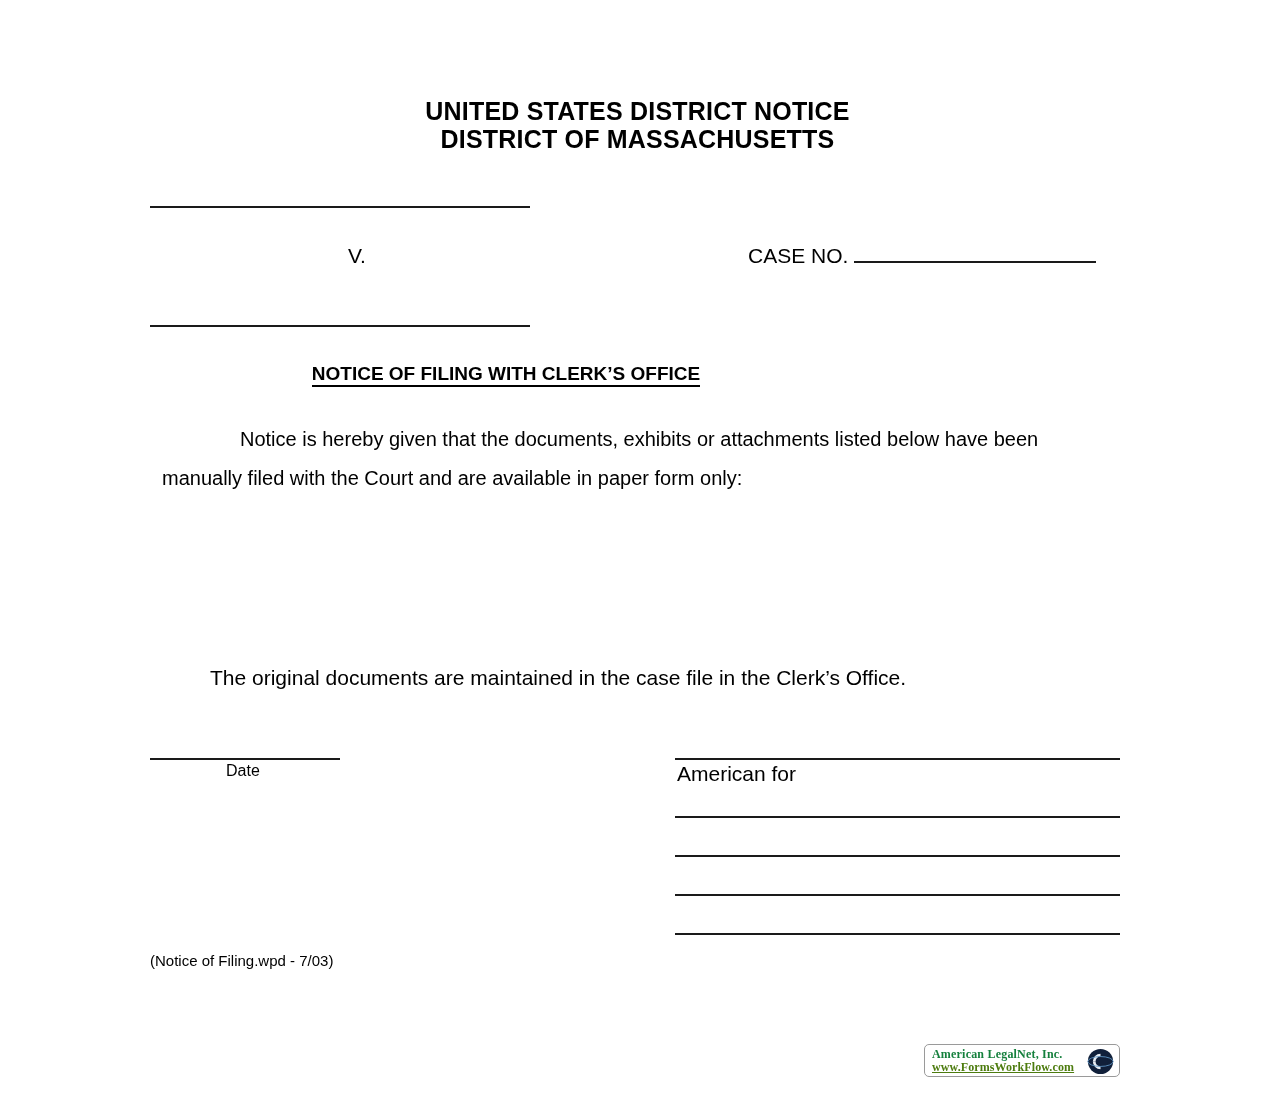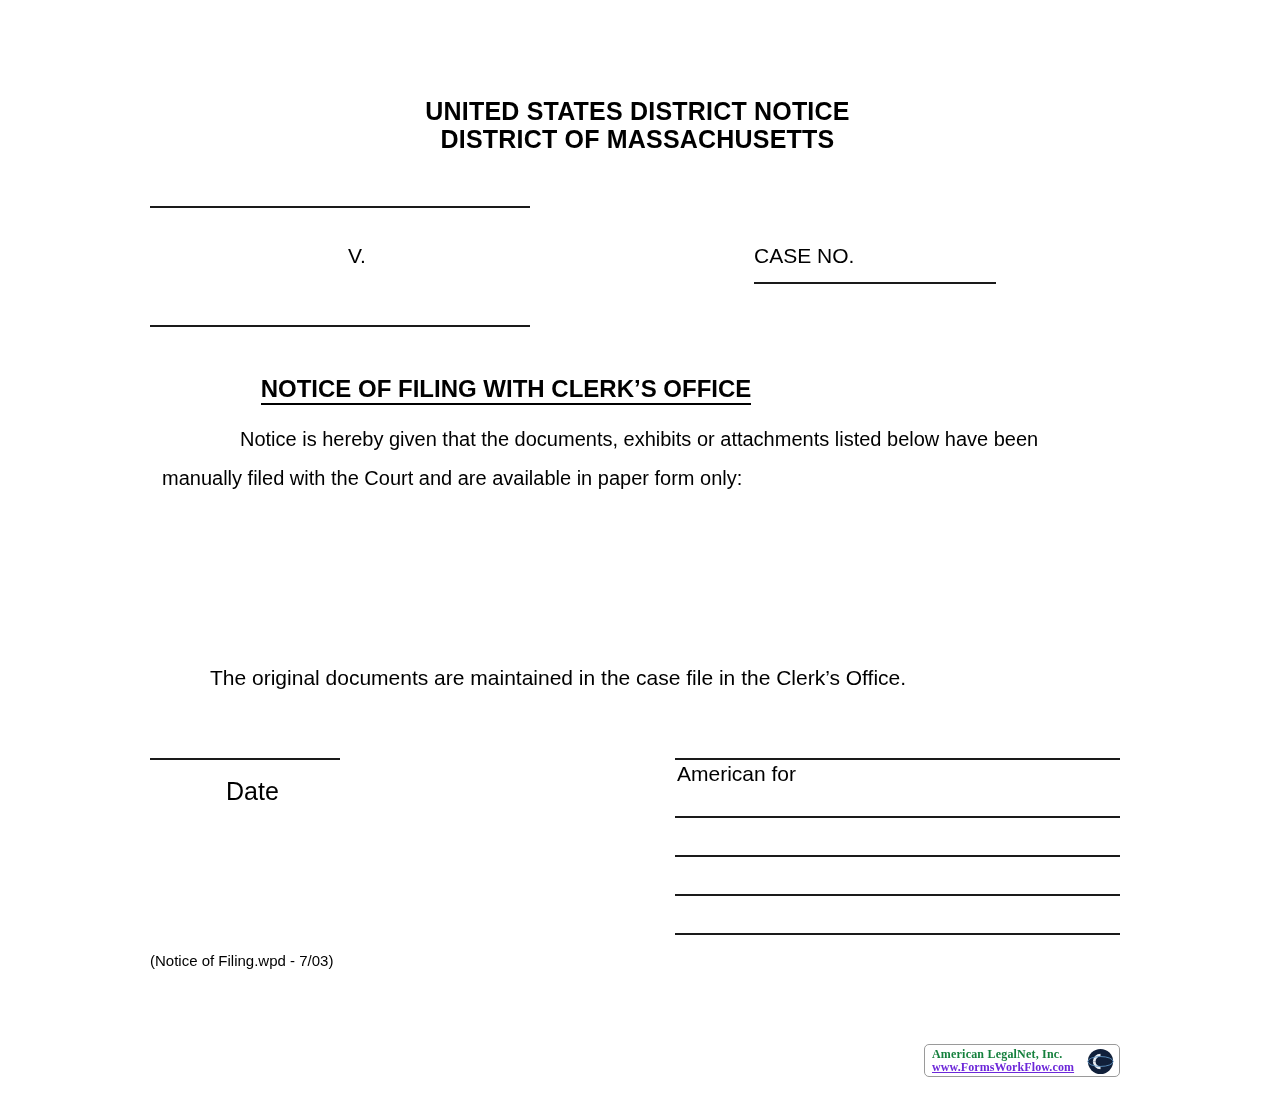--- a/index.html
+++ b/index.html
@@ -66,43 +66,41 @@
     top: 56px;
     font-size: 21px;
   }
   .case-no-row {
     position: absolute;
     left: 598px;
     top: 56px;
     display: flex;
     align-items: baseline;
     white-space: nowrap;
-    flex-direction: column;
   }
   .case-no-label {
     font-size: 21px;
   }
   .case-no-fill {
     display: inline-block;
     width: 242px;
     margin-left: 6px;
     border-bottom: 2px solid #1a1a1a;
     height: 14px;
   }
 
   
   .doc-title {
     position: absolute;
     left: 0;
     top: 363px;
     width: 1012px;
     text-align: center;
-    font-size: 24px;
-    font-weight: bold;
-    margin-top: 12px;
+    font-size: 19px;
+    font-weight: bold;
   }
   .doc-title span {
     border-bottom: 2px solid #000000;
     padding-bottom: 1px;
   }
 
   
   .body-text {
     position: absolute;
     left: 162px;
@@ -135,22 +133,21 @@
     left: 0;
     top: 10px;
     width: 190px;
     border-bottom: 2px solid #1a1a1a;
     height: 0;
   }
   .sig-date-label {
     position: absolute;
     left: 76px;
     top: 14px;
-    font-size: 25px;
-    margin-top: 15px;
+    font-size: 16px;
   }
   .sig-right {
     position: absolute;
     left: 525px;
     top: 0;
     width: 445px;
   }
   .atty-rule {
     position: absolute;
     left: 0;
@@ -202,21 +199,21 @@
     display: block;
     font-size: 12px;
     font-weight: bold;
     color: #15803d;
     letter-spacing: 0.2px;
   }
   .badge-url {
     display: block;
     font-size: 12px;
     font-weight: bold;
-    color: #6d28d9;
+    color: #4d7c0f;
     text-decoration: underline;
     letter-spacing: 0.1px;
   }
   .badge-globe {
     position: absolute;
     right: 5px;
     top: 3px;
     width: 27px;
     height: 27px;
   }

